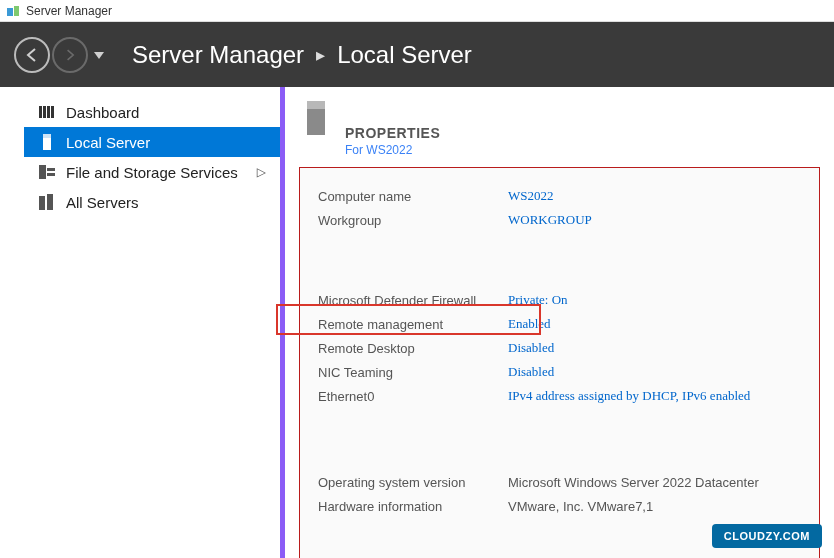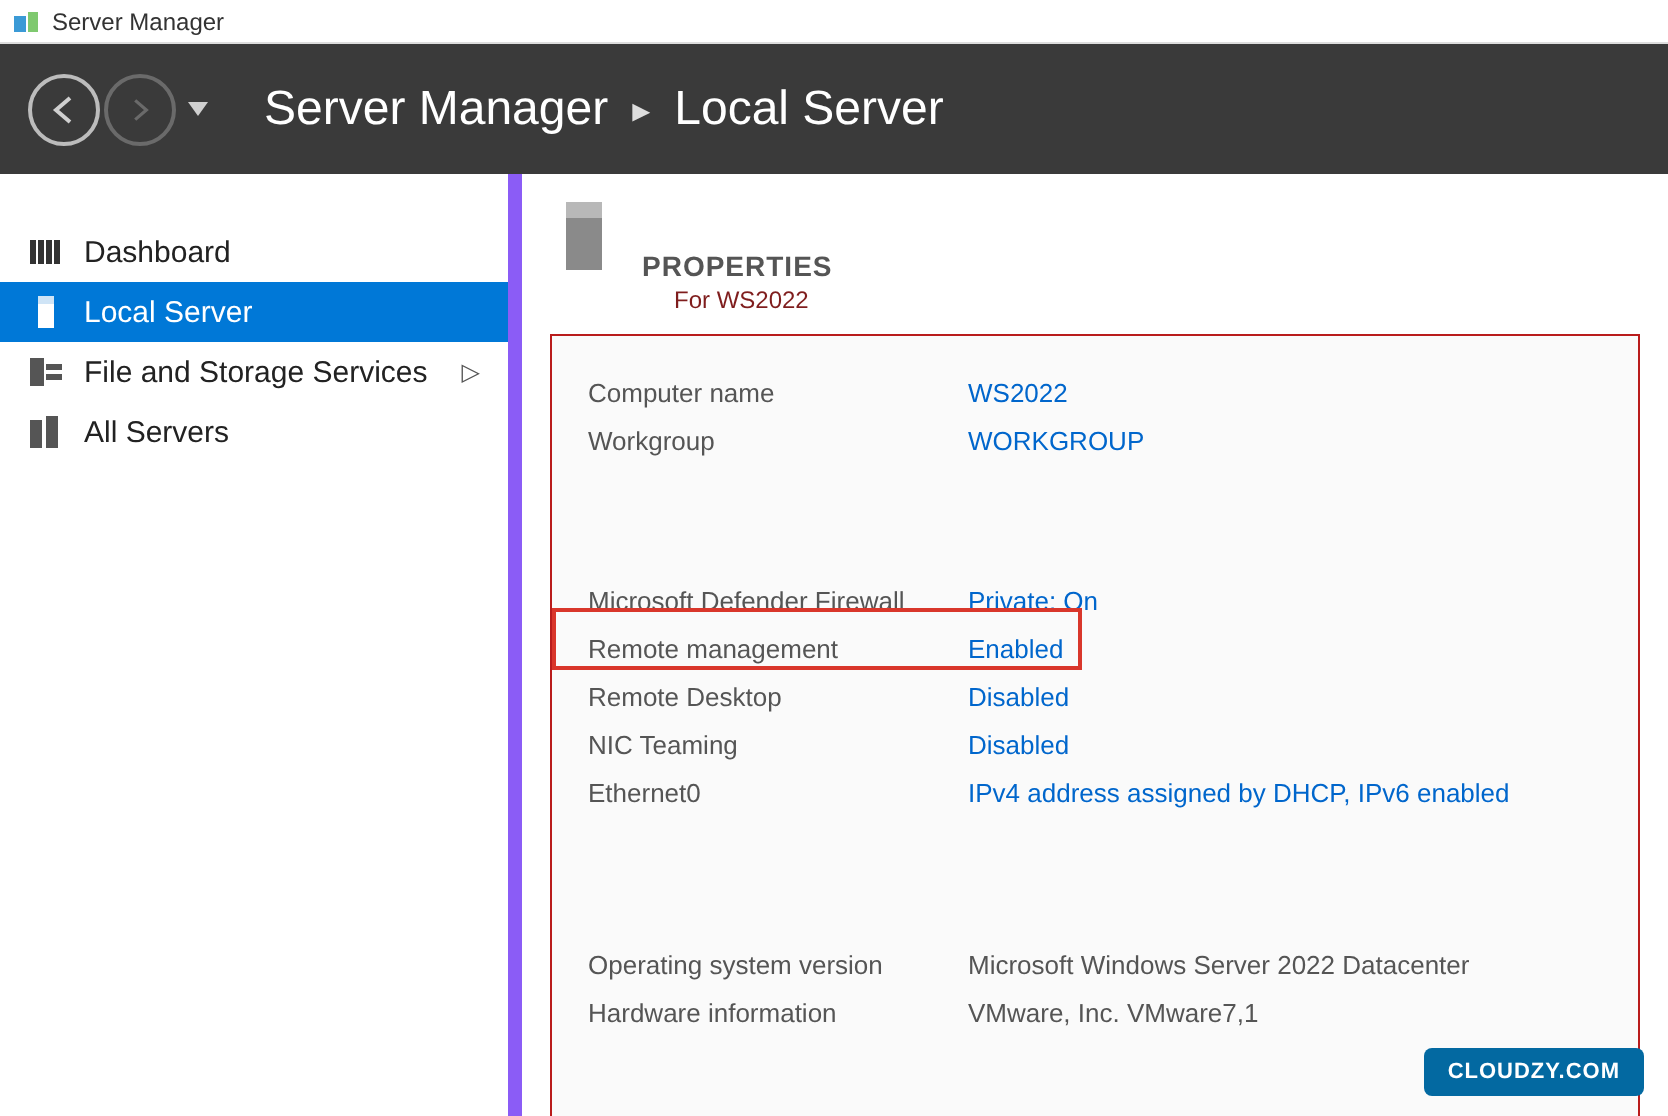--- a/index.html
+++ b/index.html
@@ -13,37 +13,37 @@
     .navbtns { display: flex; align-items: center; gap: 2px; margin-right: 28px; }
     .circle-btn { width: 36px; height: 36px; border: 2px solid #bcbcbc; border-radius: 50%; display: flex; align-items: center; justify-content: center; cursor: pointer; }
     .circle-btn.disabled { border-color: #6a6a6a; }
     .circle-btn svg { stroke: #cfcfcf; }
     .circle-btn.disabled svg { stroke: #6a6a6a; }
     .dropdown-caret { margin-left: 4px; }
     .breadcrumb { color: #fff; font-size: 24px; font-weight: 300; display: flex; align-items: center; gap: 12px; }
     .breadcrumb .crumb-sep { font-size: 18px; color: #ddd; }
 
     .content-area { display: flex; height: calc(100% - 87px); }
-    .sidebar { width: 261px; border-right: 7px solid #8b5cf6; padding-top: 24px; padding-bottom: 10px; display: flex; flex-direction: column; }
+    .sidebar { width: 261px; border-right: 5px solid #8b5cf6; padding-top: 10px; padding-bottom: 10px; display: flex; flex-direction: column; margin-left: 24px; }
     .sidebar-item { display: flex; align-items: center; height: 30px; padding: 0 14px; font-size: 15px; color: #222; cursor: pointer; gap: 10px; }
     .sidebar-item.active { background: #0078d7; color: #fff; }
     .sidebar-item .nav-icon { width: 18px; height: 16px; display: inline-flex; align-items: center; justify-content: center; }
     .sidebar-item .expand { margin-left: auto; font-size: 12px; color: #555; }
 
     .main { flex: 1; padding: 14px 14px 0 14px; display: flex; flex-direction: column; }
     .props-header { display: flex; align-items: flex-start; gap: 12px; margin-bottom: 10px; }
     .server-glyph { width: 34px; height: 34px; display: flex; align-items: center; justify-content: center; }
     .props-title { font-size: 14px; font-weight: 700; letter-spacing: .5px; color: #555; margin-top: 24px; }
-    .props-sub { font-size: 12px; color: #7f1d1d; margin-top: 2px; margin-left: 16px; }
+    .props-sub { font-size: 12px; color: #3b82f6; margin-top: 2px; }
 
     .props-box { border: 1px solid #b91c1c; background: #fafafa; padding: 16px 18px 60px 18px; flex: 1; position: relative; }
     .prop-row { display: flex; align-items: center; height: 24px; font-size: 13px; }
     .prop-label { width: 190px; color: #555; }
     .prop-value { color: #555; }
-    .prop-value.link { color: #0066cc; cursor: pointer; }
+    .prop-value.link { color: #0066cc; cursor: pointer; font-family: Liberation Serif, serif; }
     .spacer { height: 28px; }
     .spacer-sm { height: 6px; }
 
     .highlight-box { border: 2px solid #d9362b; position: absolute; left: 276px; top: 304px; width: 265px; height: 31px; pointer-events: none; z-index: 5; }
 
     .badge { position: absolute; right: 12px; bottom: 10px; background: #0369a1; color: #fff; font-size: 11px; font-weight: 700; padding: 6px 12px; border-radius: 4px; letter-spacing: .5px; }
   </style>
 </head>
 <body>
 

